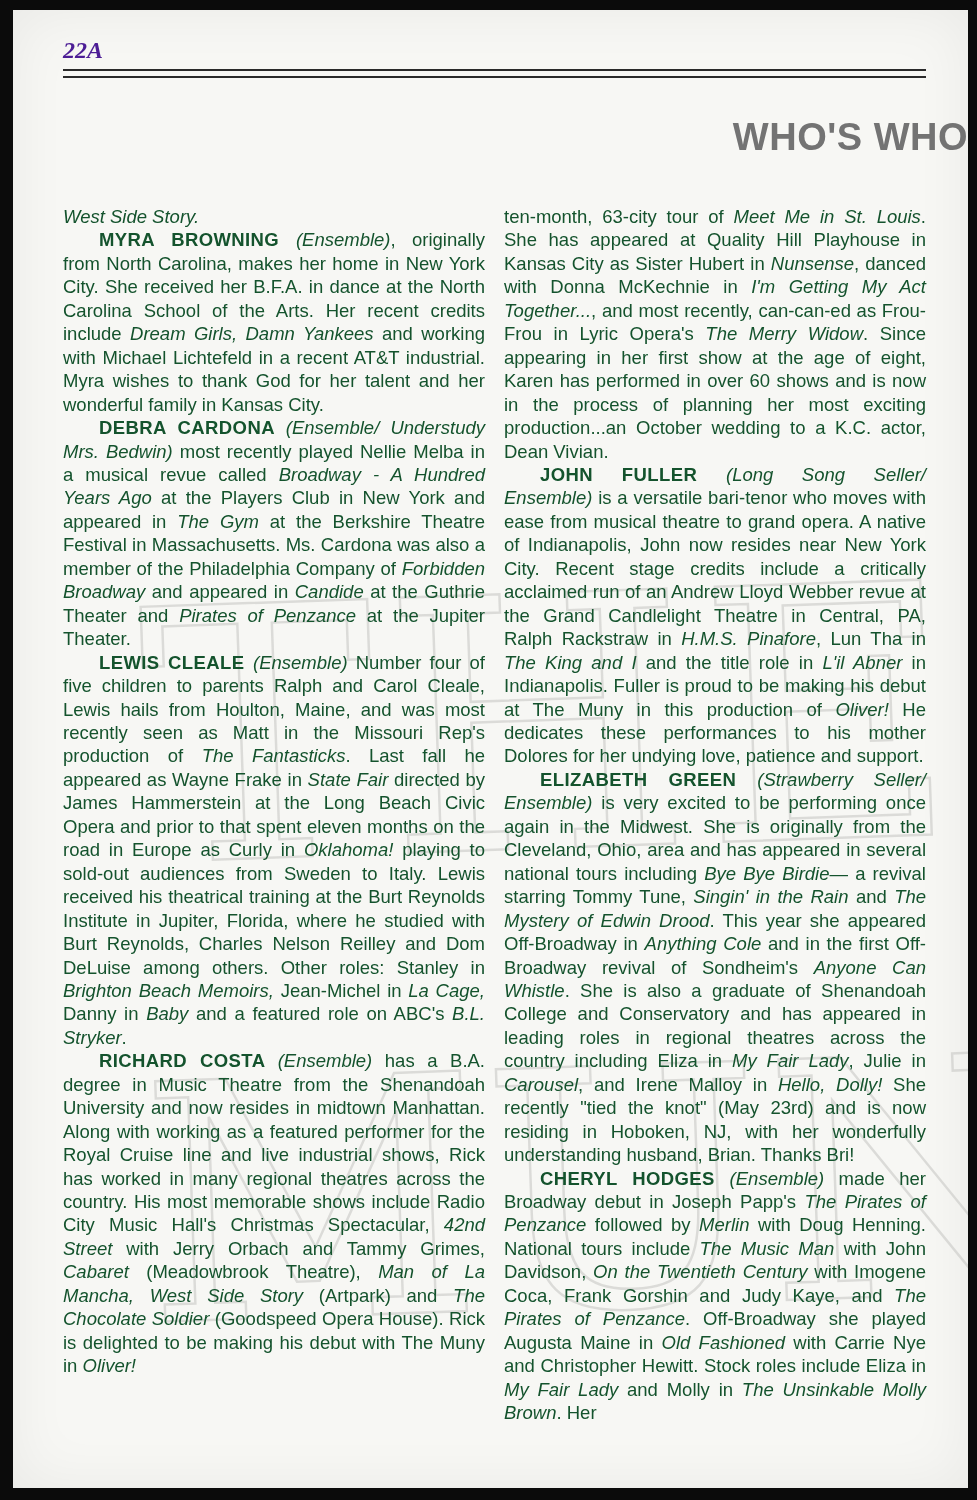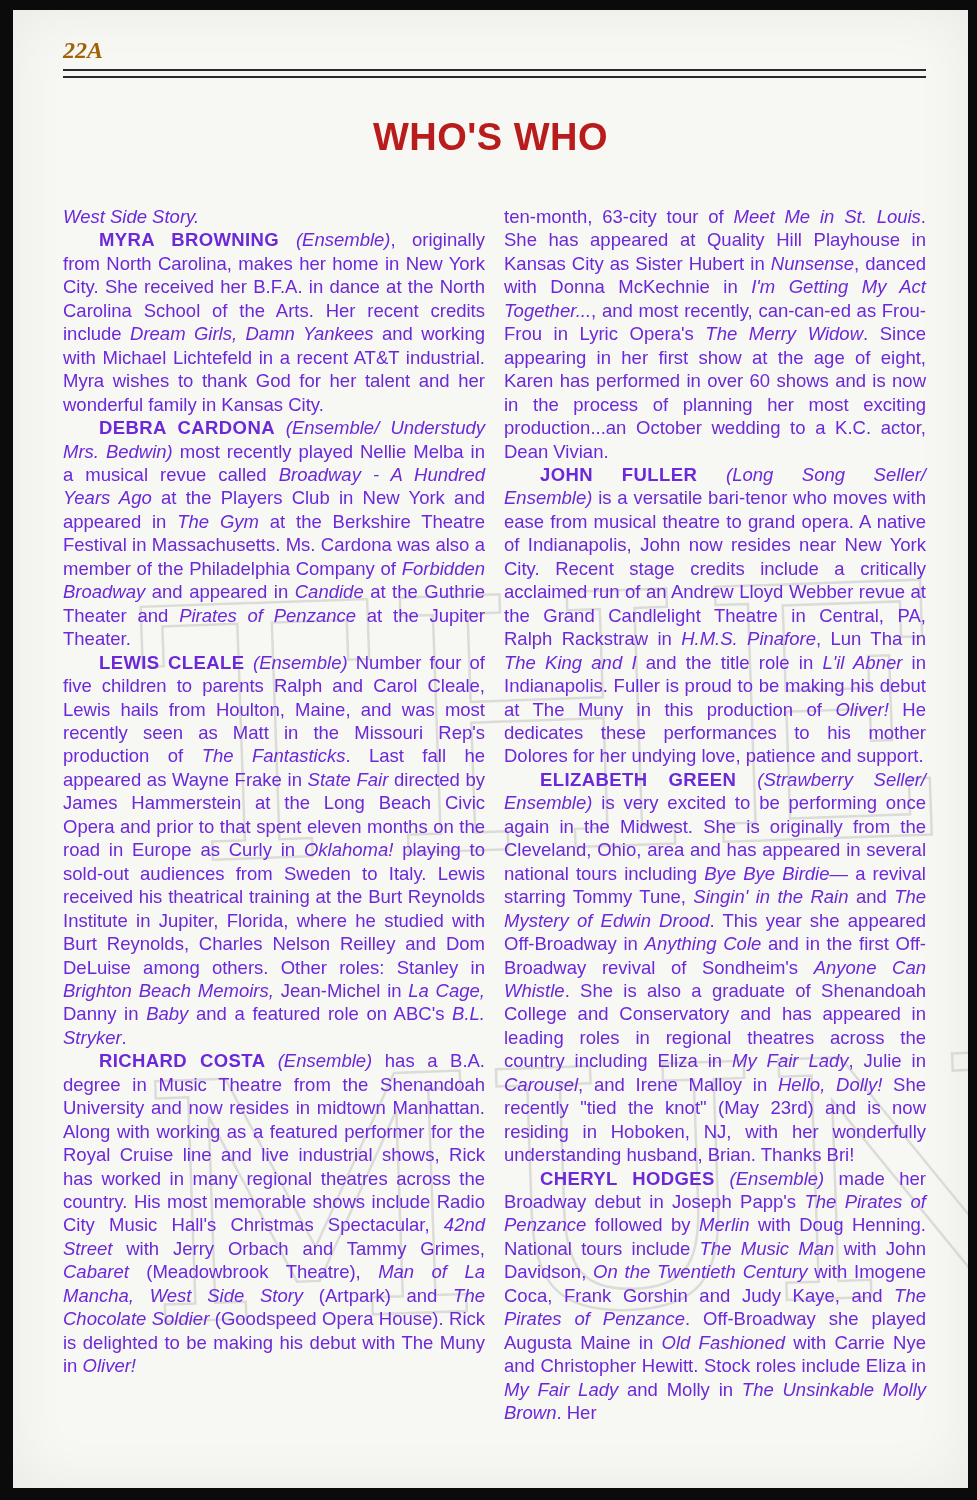--- a/index.html
+++ b/index.html
@@ -2,32 +2,32 @@
 <html><head>
 <meta charset="utf-8">
 <style>
   html,body{margin:0;padding:0;background:#000;}
   .frame{position:relative;width:977px;height:1500px;background:#0b0b0b;overflow:hidden;}
   .page{position:absolute;left:13px;top:10px;width:955px;height:1478px;background:#f7f7f4;overflow:hidden;
         box-shadow:inset 0 0 60px rgba(0,0,0,.06);}
   
   .hdr{display:flex;justify-content:space-between;align-items:flex-end;
        margin:27px 0 0;padding:0 42px 0 50px;
-       font-family:"Liberation Serif",serif;color:#a16207;}
+       font-family:"Liberation Serif",serif;color:#4c1d95;}
   .pagenum{font-style:italic;font-size:24px;font-weight:600;}
   .phead{font-size:22px;letter-spacing:.4px;}
   .rule{margin:5px 42px 0 50px;border-top:2.5px solid #2a2a2a;border-bottom:2px solid #2a2a2a;height:5px;}
   
-  .title{position:relative;z-index:2;text-align:center;margin-top:38px;
+  .title{position:relative;z-index:2;text-align:right;margin-top:38px;
          font-family:"Liberation Sans",sans-serif;font-weight:bold;font-size:38px;
-         letter-spacing:.5px;color:#b91c1c;}
+         letter-spacing:.5px;color:#737373;}
   
   .cols{position:relative;z-index:2;display:flex;gap:19px;padding:0 42px 0 50px;margin-top:46px;}
   .col{flex:1;min-width:0;font-family:"Liberation Sans",sans-serif;font-size:18.5px;
-       line-height:23.45px;text-align:justify;color:#6d28d9;}
+       line-height:23.45px;text-align:justify;color:#14532d;}
   .col p{margin:0;}
   .seg-b{font-weight:bold;letter-spacing:.4px;margin-left:36px;}
   .seg-i{font-style:italic;}
   
   .wm{position:absolute;left:0;top:0;width:955px;height:1478px;z-index:1;pointer-events:none;}
 </style>
 </head>
 <body>
 
 <div class="frame">

